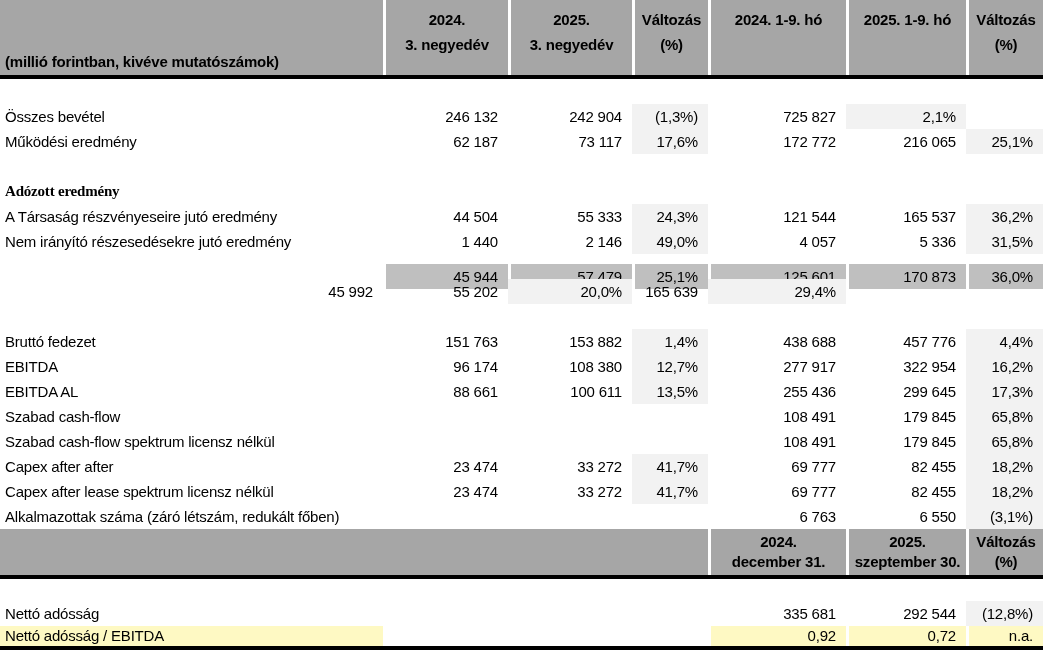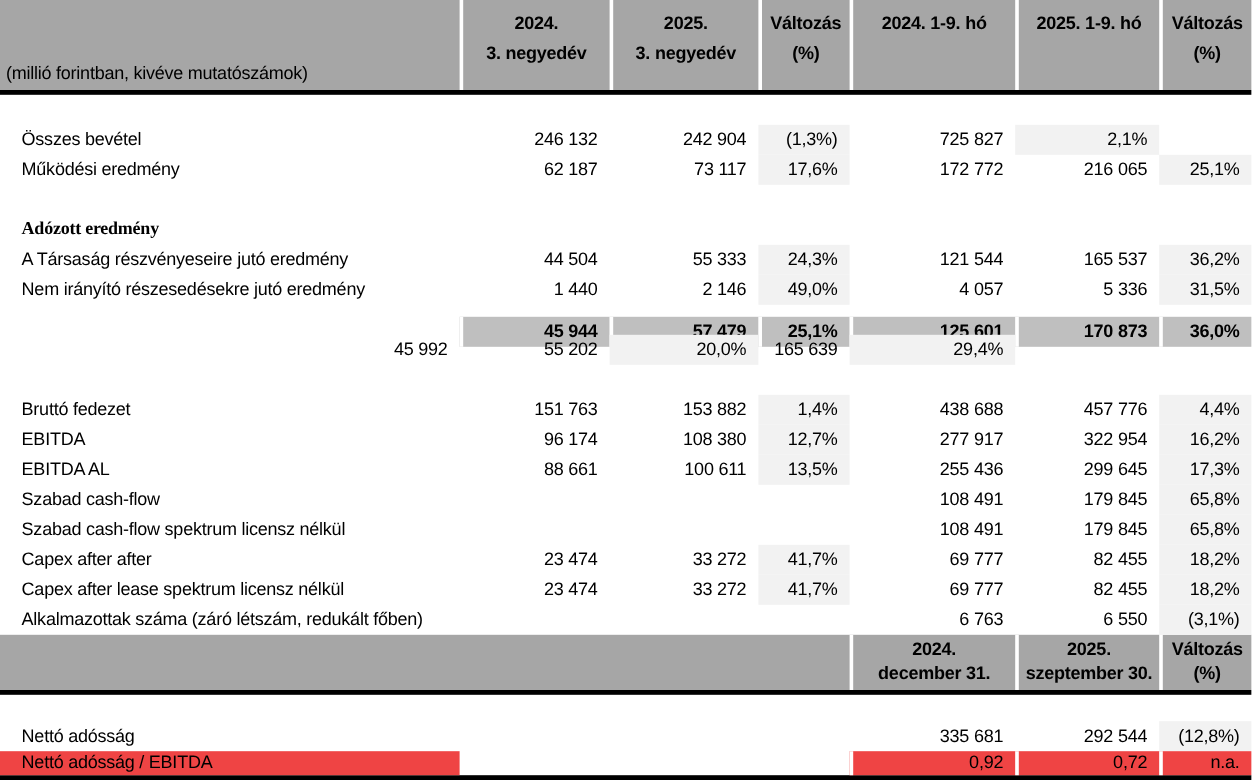--- a/index.html
+++ b/index.html
@@ -7,49 +7,49 @@
        font-family:"Liberation Sans","DejaVu Sans",sans-serif;
        color:#000;font-size:15px;letter-spacing:-0.2px;}
   .tbl{width:1043px;}
   .grid{display:grid;grid-template-columns:383px 125px 124px 76px 138px 120px 77px;box-sizing:border-box;}
   .cell{box-sizing:border-box;overflow:hidden;white-space:nowrap;}
 
   
   .h1row{height:75px;background:#a6a6a6;}
   .h1row .cell + .cell{border-left:3px solid #fff;}
   .h1row .colhead{font-weight:bold;text-align:center;padding-top:7px;line-height:25px;}
-  .h1row .unitnote{display:flex;align-items:flex-end;font-weight:normal;padding:0 4px 5px 5px;}
+  .h1row .unitnote{display:flex;align-items:flex-end;font-weight:bold;padding:0 4px 5px 5px;}
 
   
   .bar{height:4px;background:#000;}
   .bar.bottom{height:4px;}
 
   
   .row{height:25px;align-items:center;line-height:25px;}
-  .row .label{padding-left:18px;text-align:left;}
+  .row .label{padding-left:5px;text-align:left;}
   .row .num{text-align:right;padding-right:10px;}
   
   .row:not(.subtotal):not(.grand) .c2,
   .row:not(.subtotal):not(.grand) .c5{background:#f2f2f2;}
   .row.section .label{font-weight:bold;font-family:Liberation Serif, serif;}
 
   
   .row.subtotal{height:25px;}
-  .row.subtotal .cell{background:#bfbfbf;font-weight:bold;margin-top:20px;}
+  .row.subtotal .cell{background:#bfbfbf;font-weight:normal;margin-top:20px;}
   .row.subtotal .cell + .cell{border-left:3px solid #fff;}
 
   
   .h2row{height:46px;background:#a6a6a6;}
   .h2row .merged{grid-column:span 4;}
   .h2row .colhead{font-weight:bold;text-align:center;padding-top:3px;line-height:20px;border-left:3px solid #fff;}
 
   
   .row.blank2{height:22px;}
   .row.grand{height:20px;line-height:20px;}
-  .row.grand .cell{background:#ef4444;}
+  .row.grand .cell{background:#fef9c3;}
   .row.grand .c3,.row.grand .c4,.row.grand .c5{border-left:3px solid #fff;}
 </style>
 </head>
 <body>
 
 <div class="tbl">
 
   <div class="grid h1row">
     <div class="cell unitnote">(millió forintban, kivéve mutatószámok)</div>
     <div class="cell colhead">

